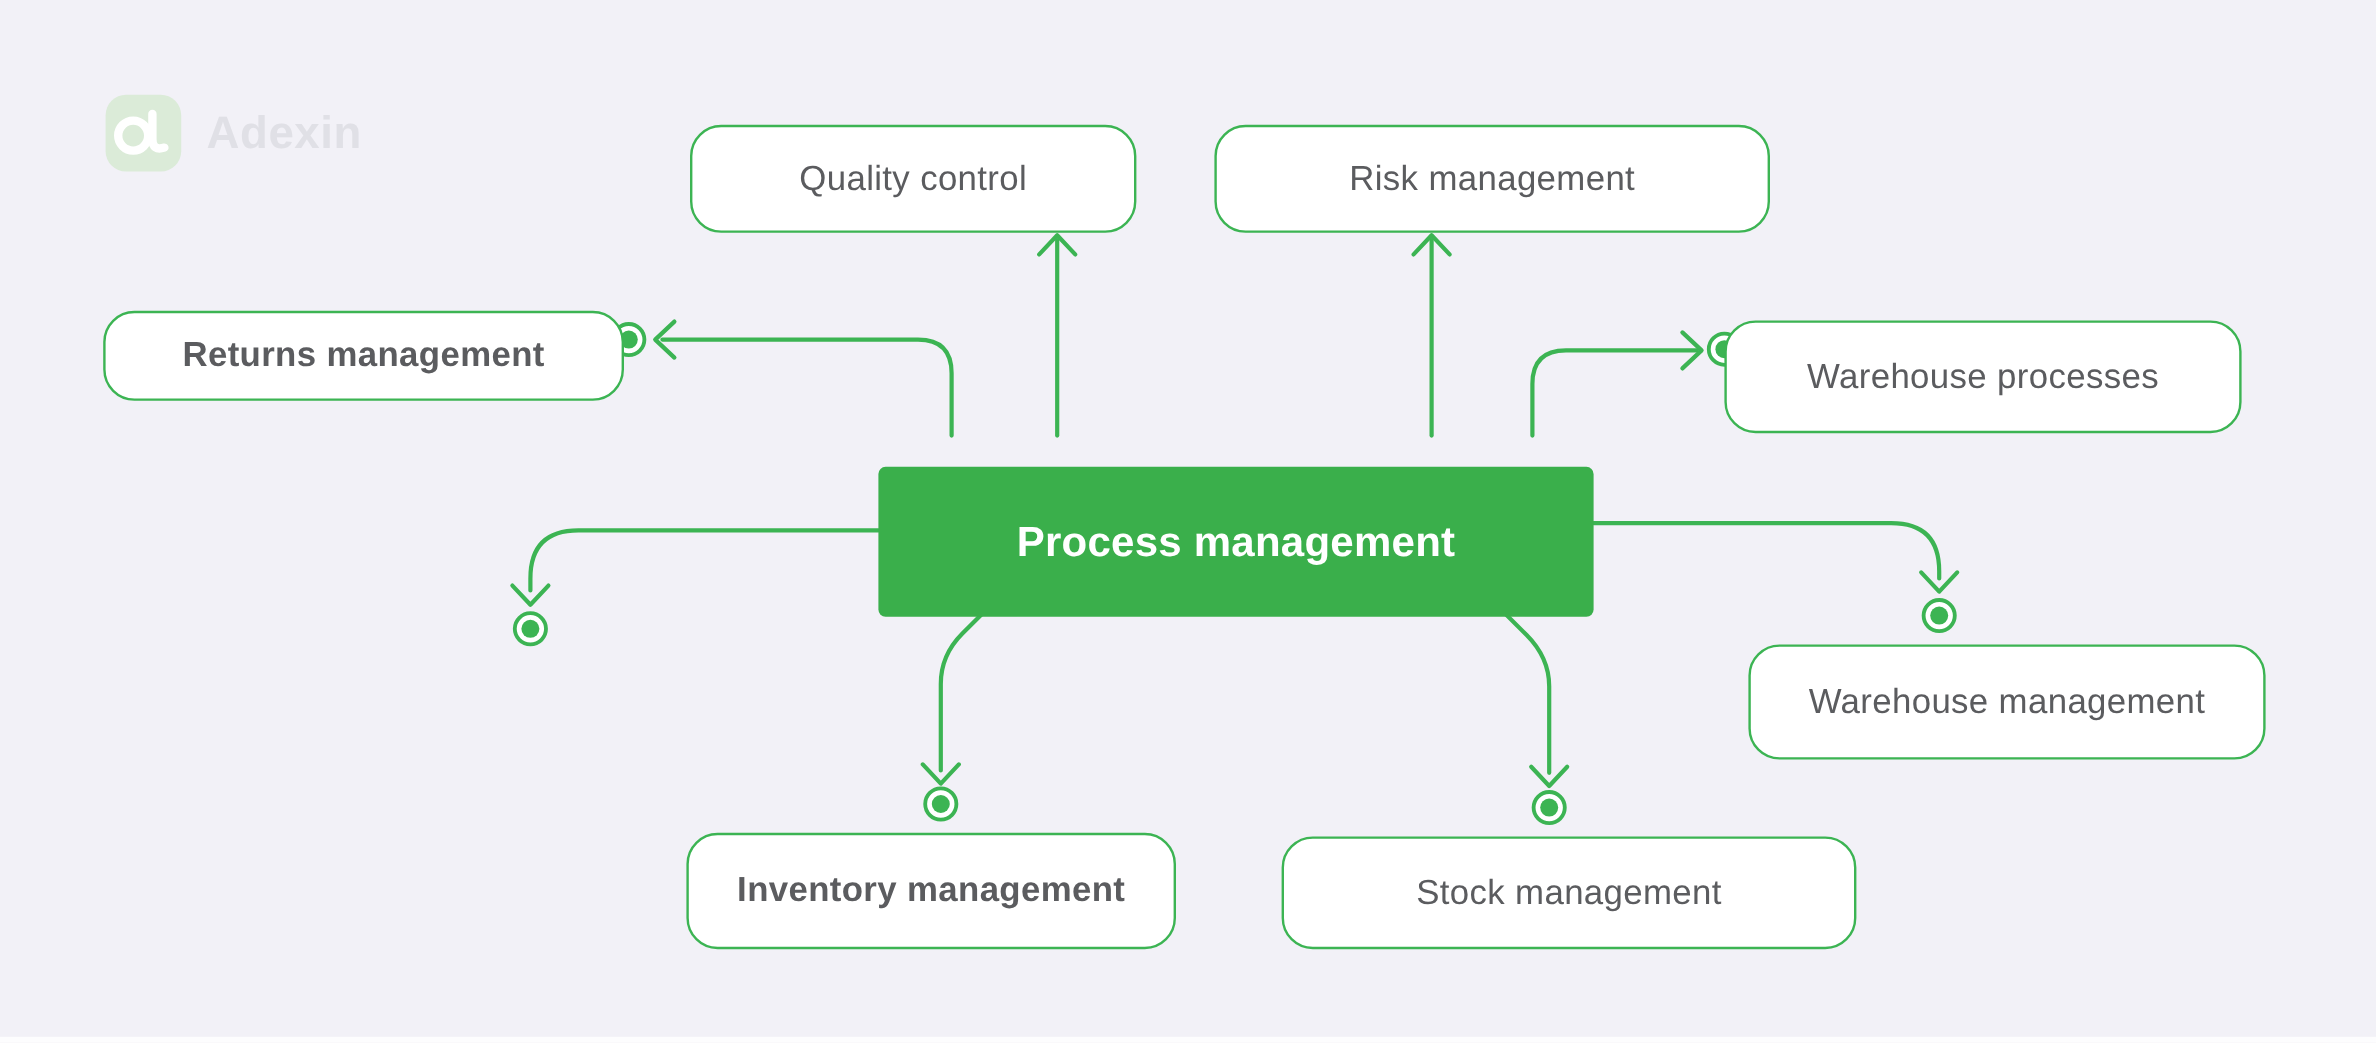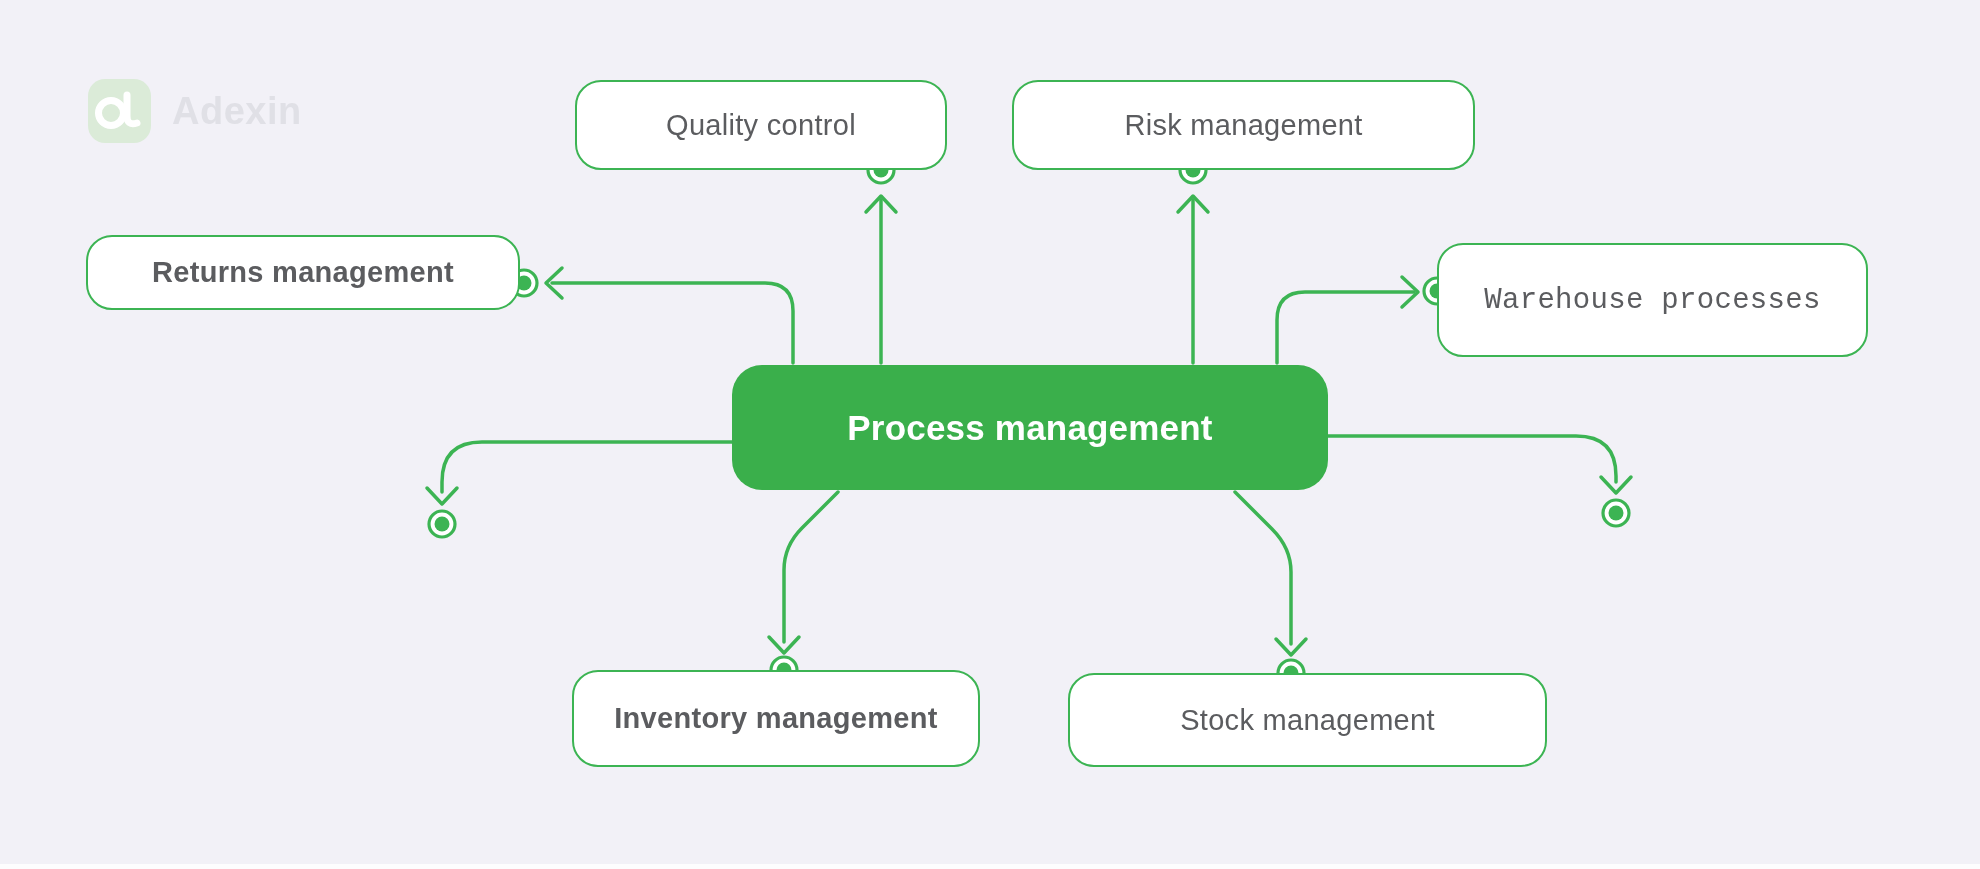--- a/index.html
+++ b/index.html
@@ -24,24 +24,24 @@
   svg.connectors{position:absolute;left:0;top:0;width:1980px;height:869px;}
   .line{fill:none;stroke:var(--connector-green);stroke-width:3.5;stroke-linecap:round;}
   .arrow{fill:none;stroke:var(--connector-green);stroke-width:3.5;stroke-linecap:round;stroke-linejoin:round;}
   .dot-outer{fill:#fff;stroke:var(--connector-green);stroke-width:3.2;}
   .dot-inner{fill:var(--connector-green);}
   .node{
     position:absolute;background:#fff;
     border:2.5px solid var(--node-border-green);
     border-radius:26px;box-sizing:border-box;
     display:flex;align-items:center;justify-content:center;
-    font-size:29px;color:var(--label-gray);letter-spacing:0.3px;
+    font-size:29px;color:var(--label-gray);letter-spacing:0.3px;margin-top:24px;
   }
   .center-node{
-    background:var(--center-fill-green);border:none;border-radius:30px;
+    background:var(--center-fill-green);border:none;border-radius:6px;
     color:var(--center-text);font-weight:700;font-size:35px;letter-spacing:0.2px;
   }
   .watermark{
     position:absolute;left:88px;top:79px;
     display:flex;align-items:center;gap:21px;
   }
   .logo-tile{
     width:63px;height:64px;border-radius:17px;
     background:var(--logo-tile-green);
     display:flex;align-items:center;justify-content:center;
@@ -131,22 +131,25 @@
 
   <div class="node" style="left:575px;top:80px;width:372px;height:90px;">
     <span>Quality control</span>
   </div>
   <div class="node" style="left:1012px;top:80px;width:463px;height:90px;">
     <span>Risk management</span>
   </div>
   <div class="node" style="left:86px;top:235px;width:434px;height:75px;font-weight:bold;">
     <span>Returns management</span>
   </div>
-  <div class="node" style="left:1437px;top:243px;width:431px;height:114px;font-family:Liberation Mono, monospace;">
+  <div class="node" style="left:1437px;top:243px;width:431px;height:94px;">
     <span>Warehouse processes</span>
+  </div>
+  <div class="node" style="left:1457px;top:513px;width:431px;height:96px;">
+    <span>Warehouse management</span>
   </div>
   <div class="node" style="left:572px;top:670px;width:408px;height:97px;font-weight:bold;">
     <span>Inventory management</span>
   </div>
   <div class="node" style="left:1068px;top:673px;width:479px;height:94px;align-items:center;">
     <span>Stock management</span>
   </div>
 
   <div class="bottom-strip"></div>
 </div>

